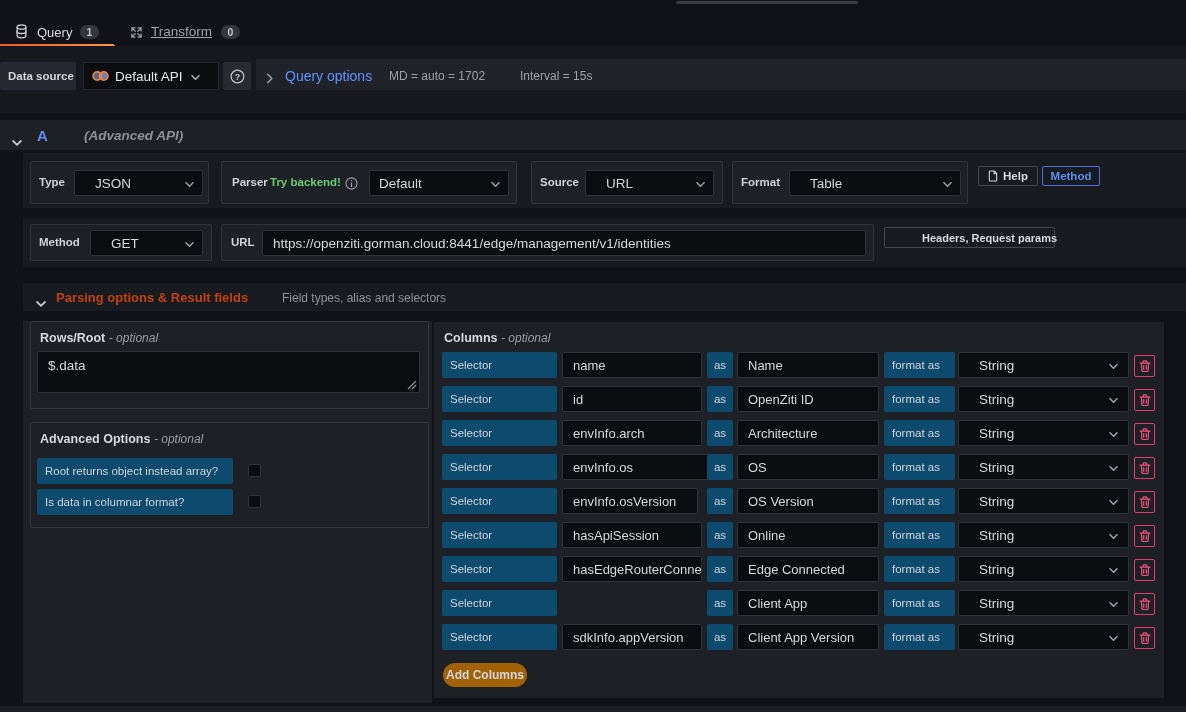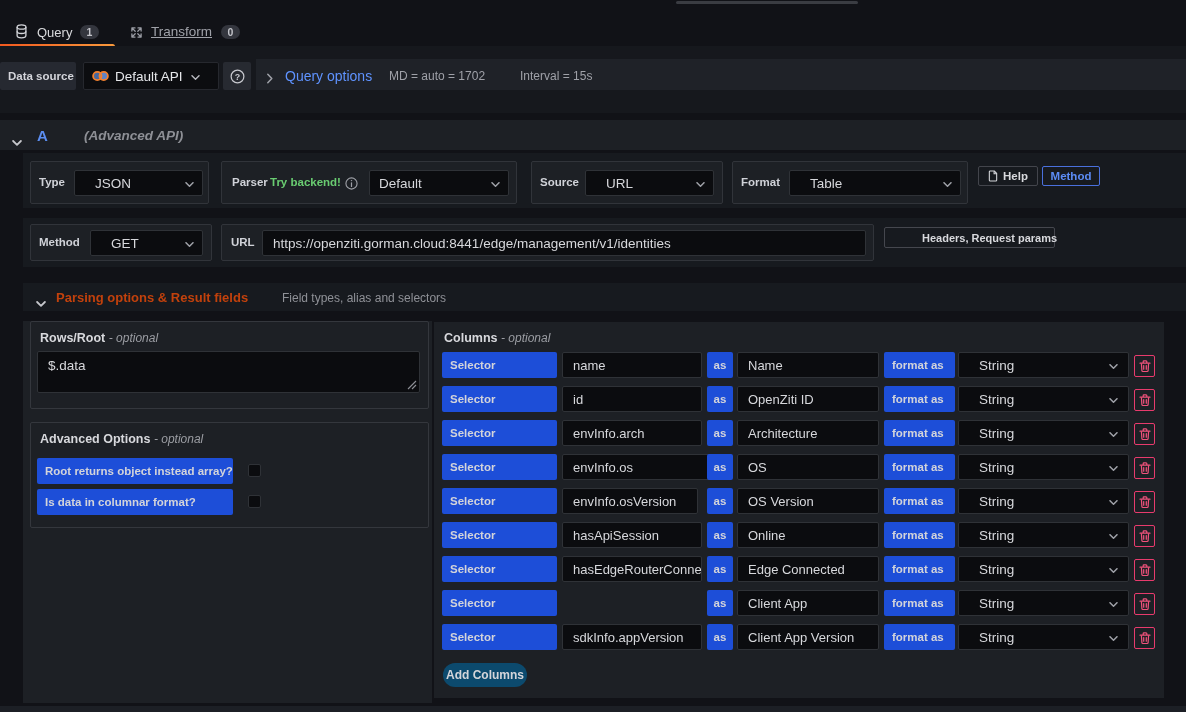--- a/index.html
+++ b/index.html
@@ -3,21 +3,21 @@
 <style>
 *{margin:0;padding:0;box-sizing:border-box;}
 html,body{width:1186px;height:712px;background:#111217;font-family:"Liberation Sans",sans-serif;position:relative;overflow:hidden;}
 .abs{position:absolute;}
 .strip{position:absolute;left:23px;right:0;background:#171a1f;}
 .box{position:absolute;background:#1d2025;border:1px solid #31343a;border-radius:2px;}
 .lbl{position:absolute;font-size:11.5px;font-weight:700;color:#d0d2d8;line-height:1;white-space:nowrap;}
 .sel{position:absolute;height:26px;background:#0b0c0f;border:1px solid #2f3237;border-radius:2px;color:#d7d8dc;font-size:13.5px;display:flex;align-items:center;padding-left:20px;white-space:nowrap;}
 .sel .cv{position:absolute;right:8px;top:11px;line-height:0;}
 .inp{position:absolute;height:26px;background:#0b0c0f;border:1px solid #2f3237;border-radius:2px;color:#d7d8dc;font-size:13px;display:flex;align-items:center;padding-left:10px;white-space:nowrap;overflow:hidden;}
-.chip{position:absolute;height:26px;background:#1d4ed8;border-radius:2px;color:#d3d4da;font-size:11.5px;font-weight:700;display:flex;align-items:center;padding-left:8px;white-space:nowrap;}
+.chip{position:absolute;height:26px;background:#0c4a6e;border-radius:2px;color:#d3d4da;font-size:11.5px;font-weight:400;display:flex;align-items:center;padding-left:8px;white-space:nowrap;}
 .trash{position:absolute;left:1134px;width:21px;height:22px;border:1px solid #e83b6d;border-radius:2px;display:flex;align-items:center;justify-content:center;}
 </style></head>
 <body>
 
 <div class="abs" style="left:676px;top:1px;width:182px;height:3px;background:#3a3c42;border-radius:2px;"></div>
 
 <div class="abs" style="left:16px;top:24px;width:11px;height:15px;">
 <svg width="11" height="15" viewBox="0 0 11 15" fill="none">
 <ellipse cx="5.5" cy="3" rx="4.4" ry="2.2" stroke="#d4d5da" stroke-width="1.3"></ellipse>
 <path d="M1.1 3v4.3c0 1.2 1.97 2.2 4.4 2.2s4.4-1 4.4-2.2V3" stroke="#d4d5da" stroke-width="1.3"></path>
@@ -294,15 +294,15 @@
         <path d="M1 0.7l3.5 3.5L8 0.7" stroke="#9fa1a8" stroke-width="1.5" stroke-linecap="round" stroke-linejoin="round"></path>
       </svg></span></div>
 <div class="trash" style="top:627px">
 <svg width="12" height="13" viewBox="0 0 12 13" fill="none">
 <path d="M1 3.2h10" stroke="#f2527c" stroke-width="1.2" stroke-linecap="round"></path>
 <path d="M4.2 3V1.6a.7.7 0 0 1 .7-.7h2.2a.7.7 0 0 1 .7.7V3" stroke="#f2527c" stroke-width="1.2"></path>
 <path d="M2.4 3.4l.5 7.2a1 1 0 0 0 1 .9h4.2a1 1 0 0 0 1-.9l.5-7.2" stroke="#f2527c" stroke-width="1.2"></path>
 <path d="M4.7 5.6v3.6M7.3 5.6v3.6" stroke="#f2527c" stroke-width="1.2" stroke-linecap="round"></path>
 </svg>
   </div>
-<div class="abs" style="left:443px;top:663px;width:84px;height:24px;background:#0c4a6e;border-radius:12px;display:flex;align-items:center;justify-content:center;font-size:12px;font-weight:700;color:#d4d5da;">Add Columns</div>
+<div class="abs" style="left:443px;top:663px;width:84px;height:24px;background:#a16207;border-radius:12px;display:flex;align-items:center;justify-content:center;font-size:12px;font-weight:700;color:#d4d5da;">Add Columns</div>
 
 <div class="abs" style="left:0;top:706px;width:1186px;height:6px;background:#1c1f25;"></div>
 
 </body></html>

